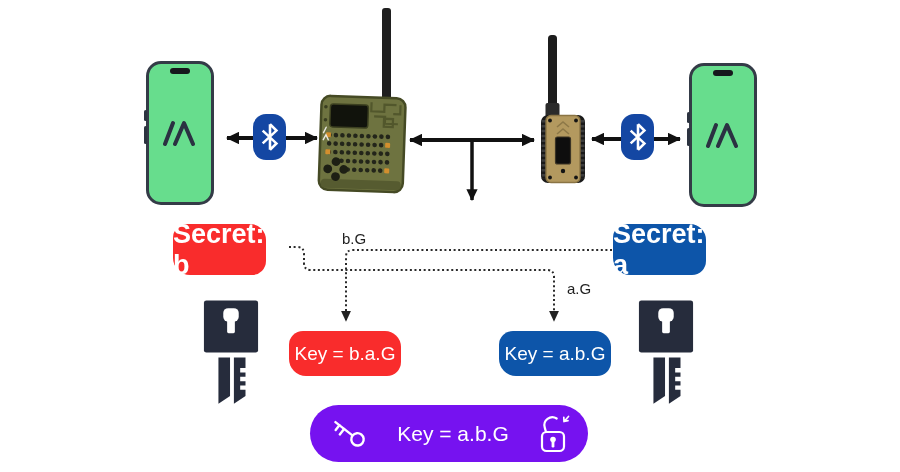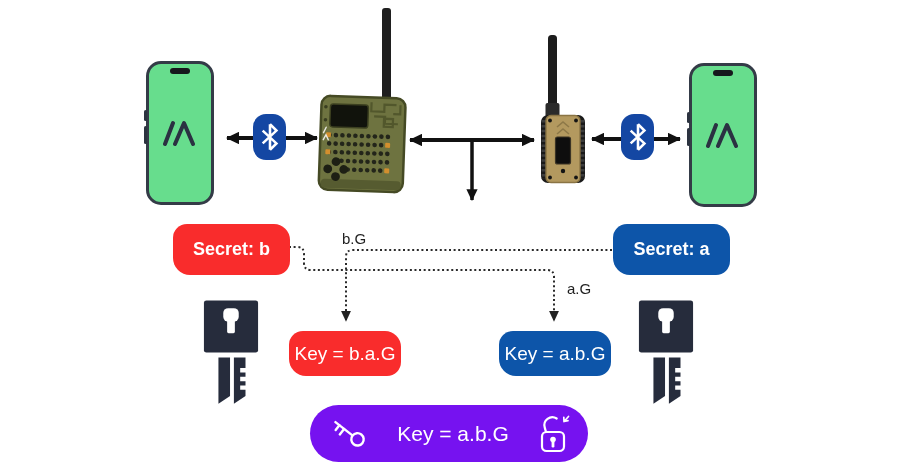--- a/index.html
+++ b/index.html
@@ -27,21 +27,21 @@
 
   
   .lbl{position:absolute;font-size:15px;color:#1f1f1f;white-space:nowrap;}
   .agree{width:320px;text-align:center;}
 
   
   .box{
     position:absolute;display:flex;align-items:center;justify-content:center;
     color:#fff;border-radius:14px 16px 14px 17px;
   }
-  .secret{width:117px;height:51px;font-size:18px;font-weight:700;}
+  .secret{width:93px;height:51px;font-size:27px;font-weight:700;}
   .keybox{width:112px;height:45px;font-size:19px;font-weight:500;}
   .pill{
     position:absolute;left:310px;top:405px;width:278px;height:57px;border-radius:29px;
     display:flex;align-items:center;justify-content:center;color:#fff;
   }
   .pill .txt{font-size:21px;font-weight:500;margin:0 24px 0 26px;}
 </style>
 </head>
 <body>
 

